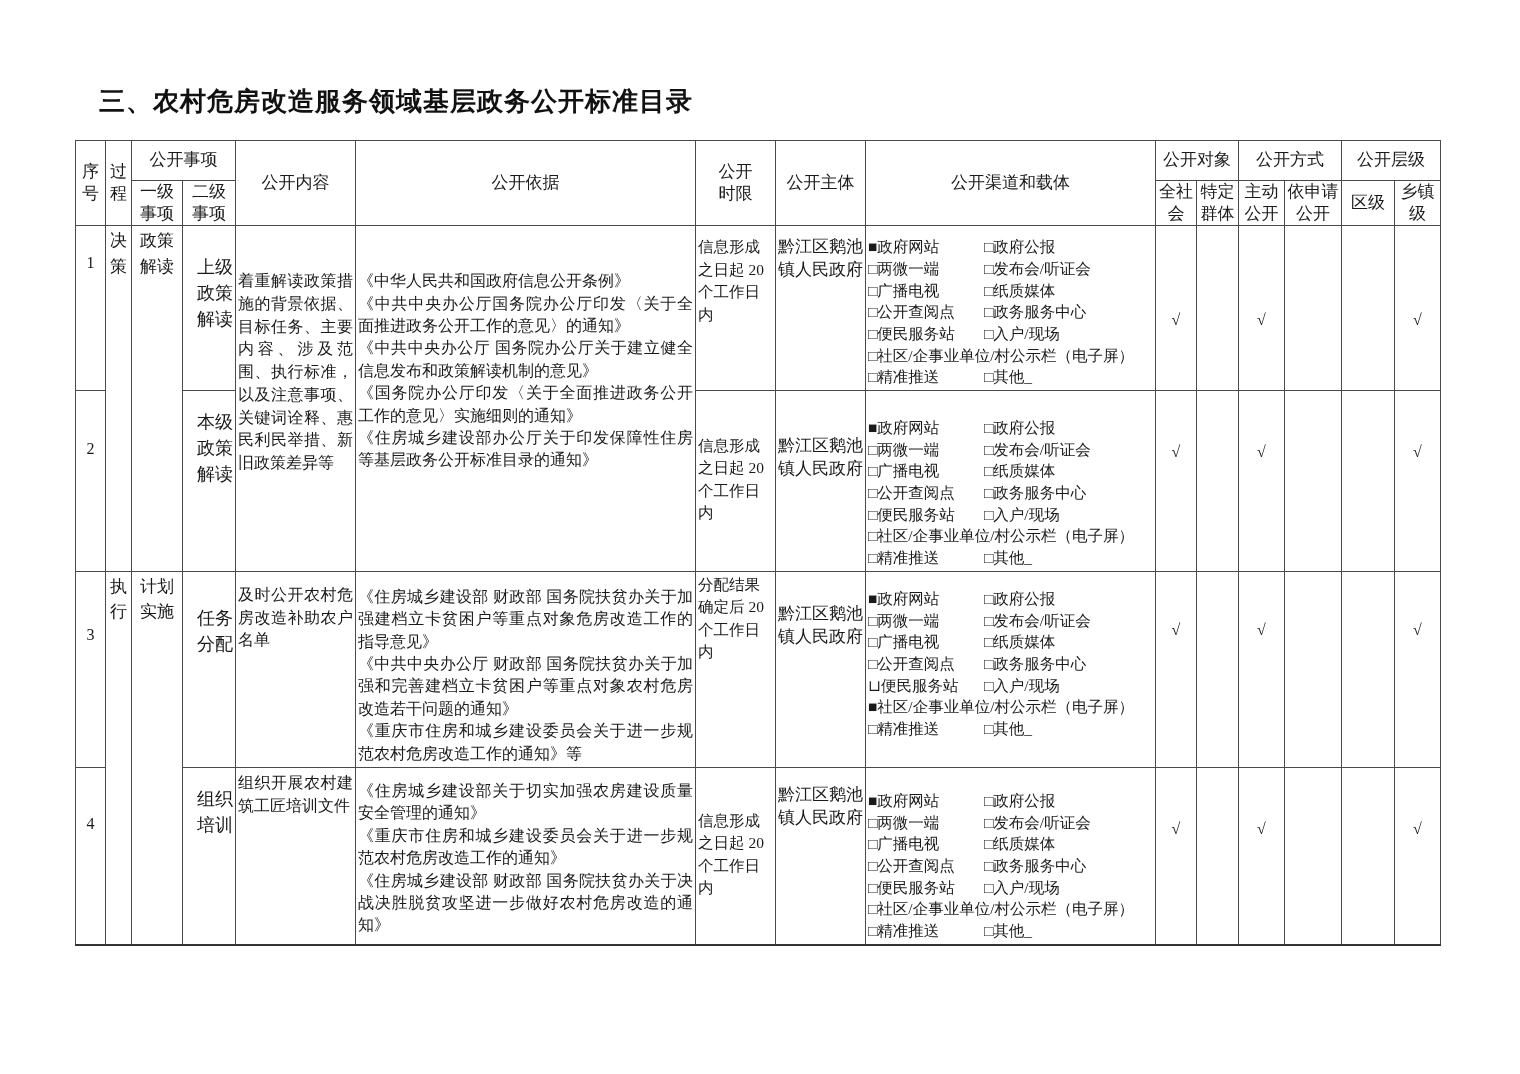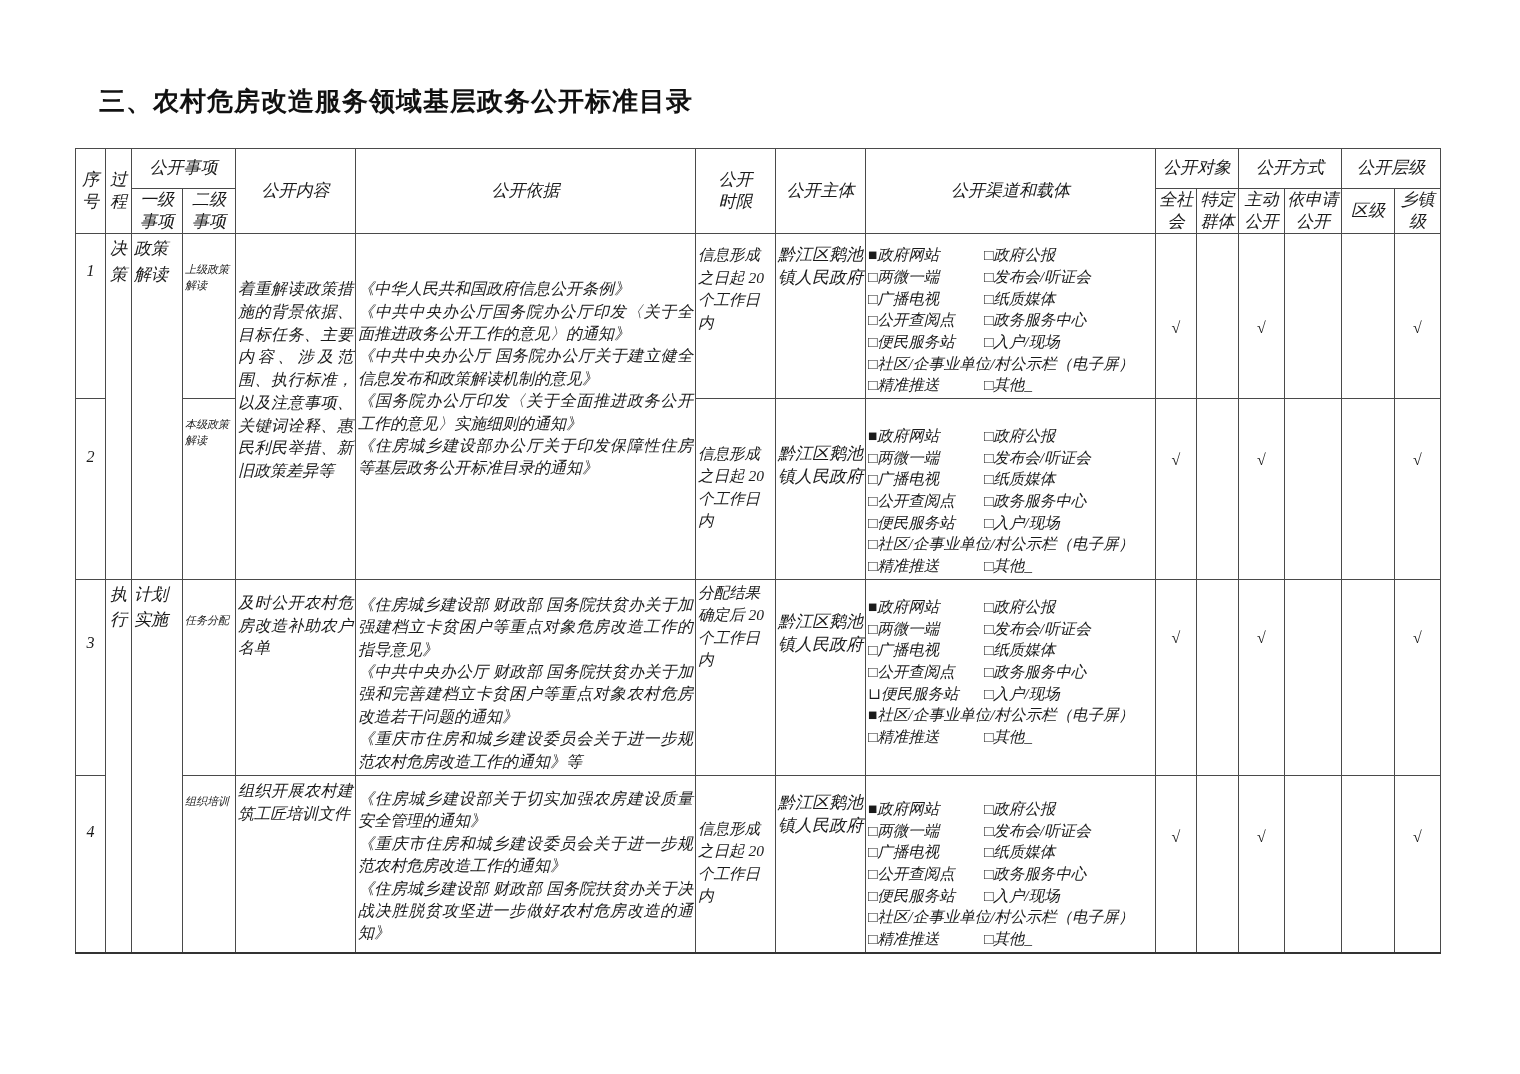--- a/index.html
+++ b/index.html
@@ -10,43 +10,43 @@
     -webkit-font-smoothing:antialiased;
   }
   .page{position:absolute;inset:0;background:#fff;border-radius:30px;}
   .doc-title{
     position:absolute;left:99px;top:84px;
     font-family:"Liberation Sans","DejaVu Sans",sans-serif;
     font-weight:700;font-size:26px;letter-spacing:1px;color:#111;
     white-space:nowrap;
   }
   table.catalog{
-    position:absolute;left:75px;top:148px;
+    position:absolute;left:75px;top:140px;
     border-collapse:collapse;table-layout:fixed;width:1365px;
-    border:1px solid #444;border-bottom:2px solid #333;font-style:italic;
+    border:1px solid #444;border-bottom:2px solid #333;
   }
   table.catalog th, table.catalog td{
     border:1px solid #4a4a4a;
     padding:2px;vertical-align:top;
     font-weight:normal;
     overflow:hidden;
     box-sizing:border-box;
   }
   table.catalog th{
     text-align:center;vertical-align:middle;
     font-size:17px;line-height:1.3;padding:0 1px;
     white-space:pre-line;
   }
   tr.h1{height:40px;} tr.h2{height:45px;}
   tr.r1{height:150px;} tr.r2{height:180px;} tr.r3{height:190px;} tr.r4{height:170px;}
 
   td.c-no{text-align:center;font-size:16px;}
   td.c-proc{text-align:center;vertical-align:middle;font-size:17px;line-height:1.5;padding:0 3px;}
-  td.c-l1{vertical-align:middle;font-size:17px;line-height:1.5;padding:0 4px;}
-  td.c-l2{text-align:left;font-size:11px;line-height:1.45;padding:0 1px;}
+  td.c-l1{text-align:center;vertical-align:middle;font-size:17px;line-height:1.5;padding:0 4px;}
+  td.c-l2{text-align:right;font-size:18px;line-height:1.45;padding:0 1px;}
   td.c-content{font-size:16px;line-height:1.42;padding:0 1px;text-align:justify;}
   td.c-basis{font-size:16px;line-height:1.4;padding:0 1px;}
   td.c-time{font-size:15.5px;line-height:1.45;padding:0 2px;}
   td.c-subj{font-size:17px;line-height:1.35;padding:0 4px;}
   td.c-chan{font-size:15.5px;line-height:1.4;padding:0 4px;}
   td.c-mark{text-align:center;font-size:16px;}
 
   .gen-line{white-space:normal;}
   .seg-l{display:inline-block;min-width:116px;}
   .basis-block .gen-line{text-align:justify;}

